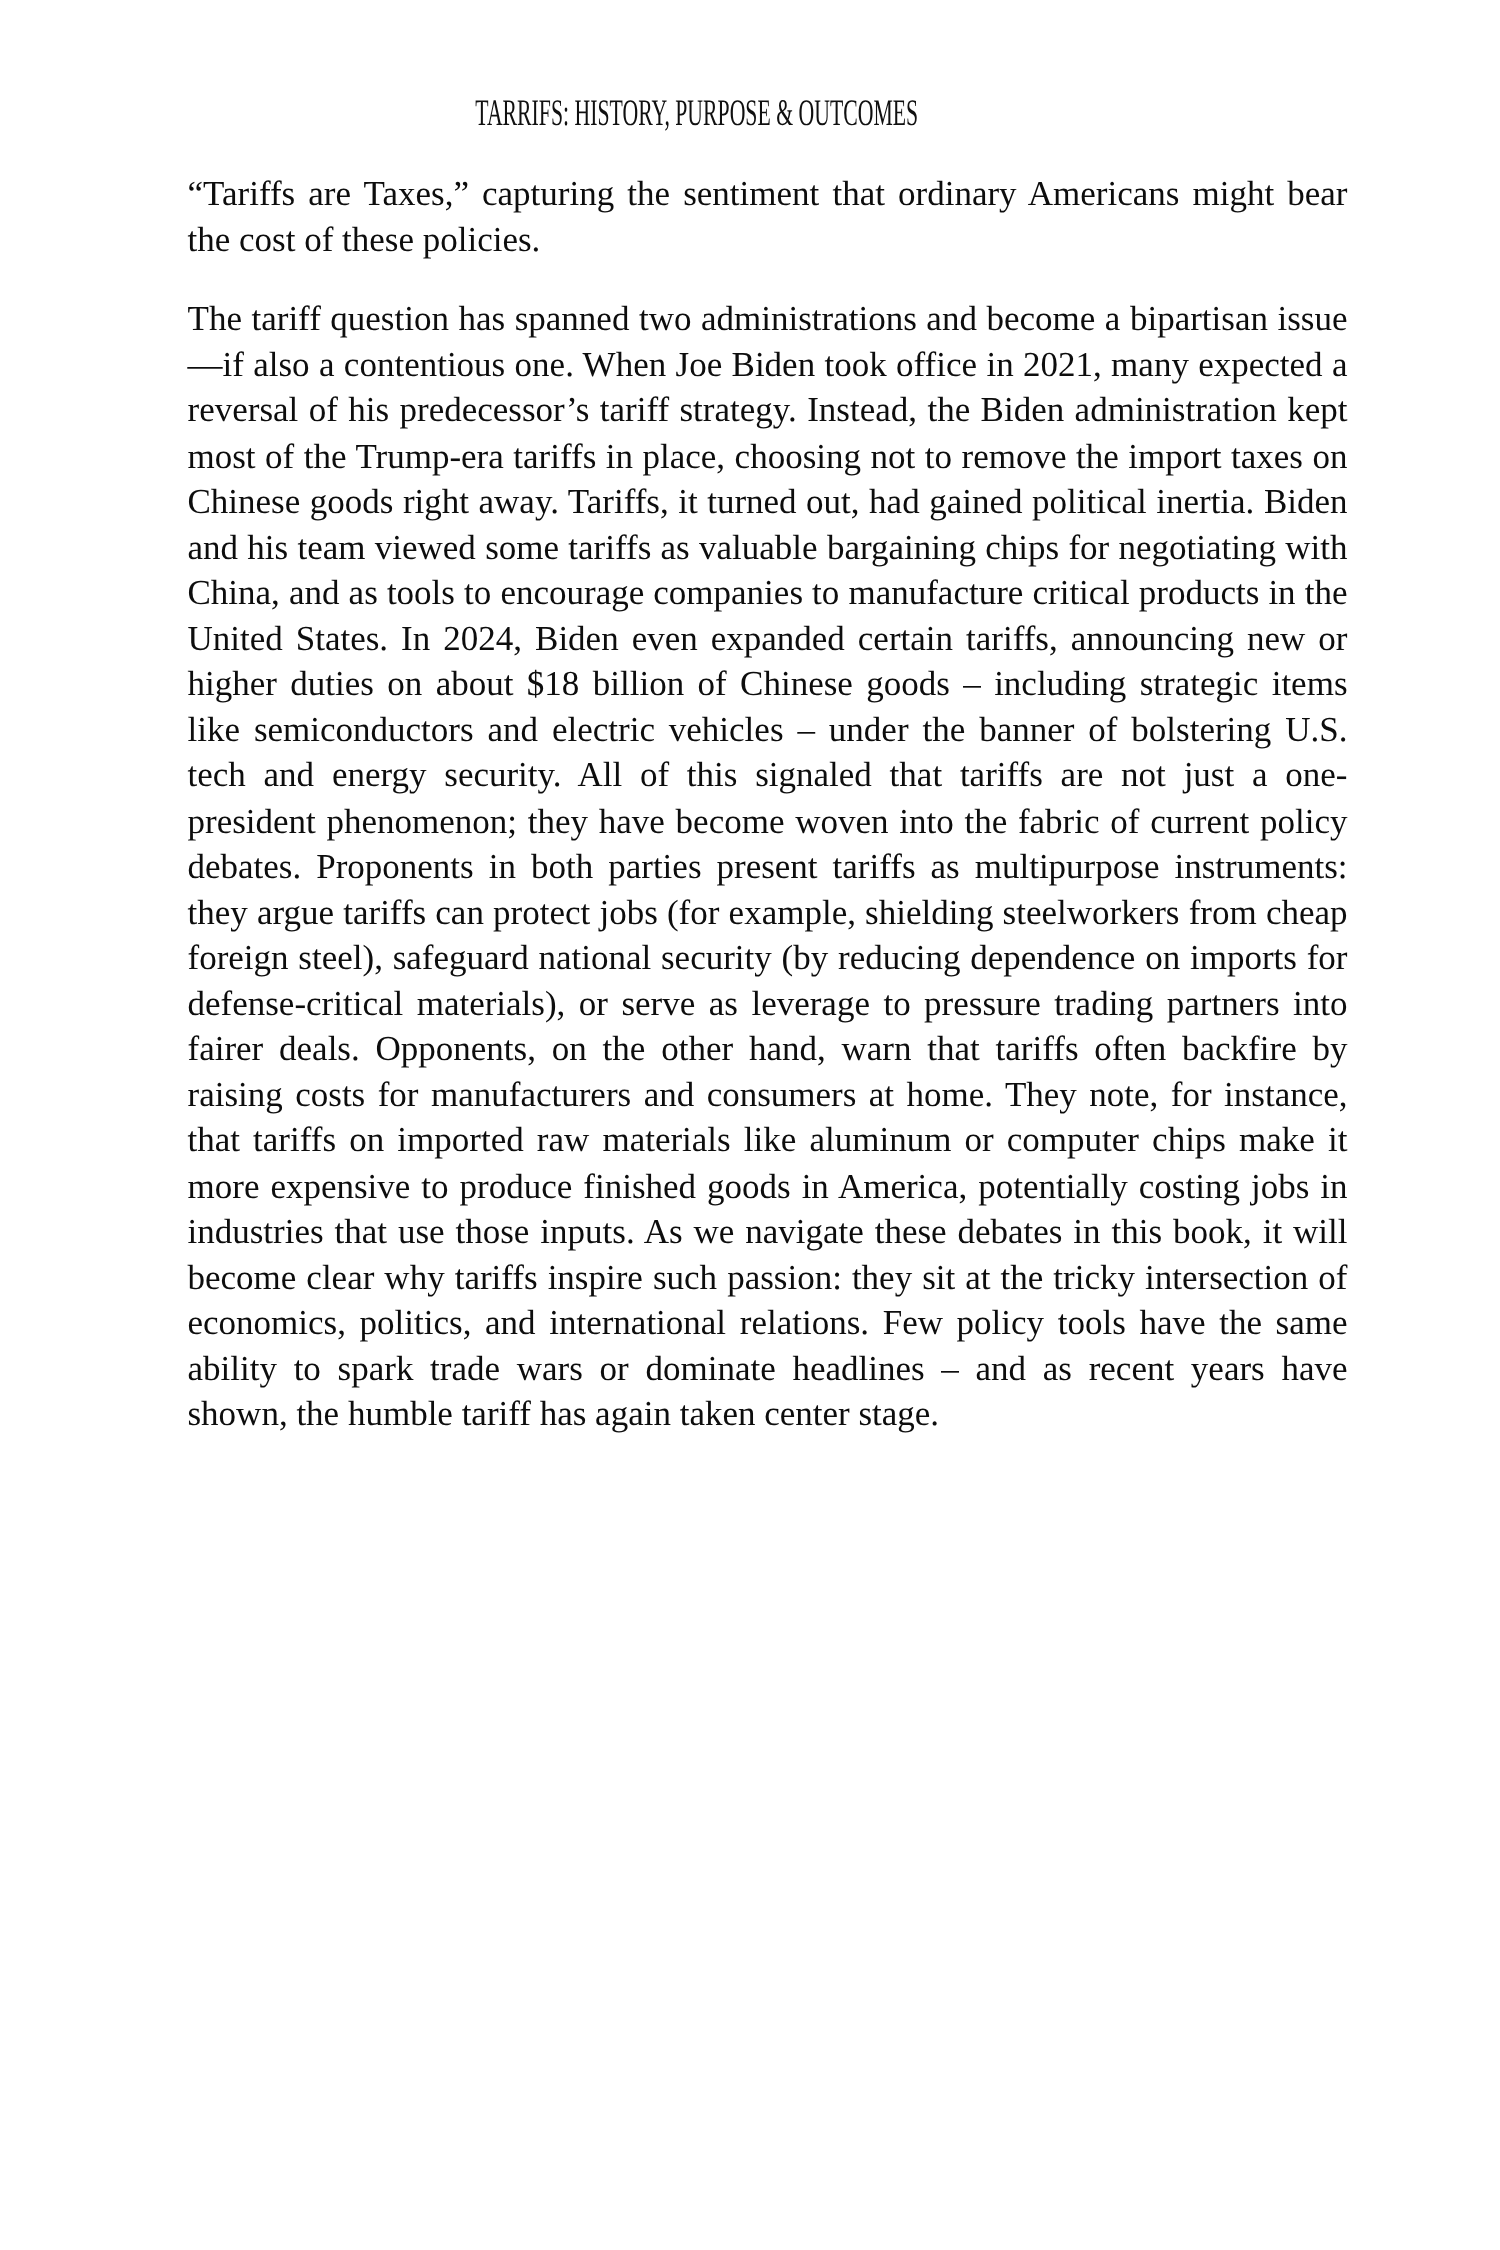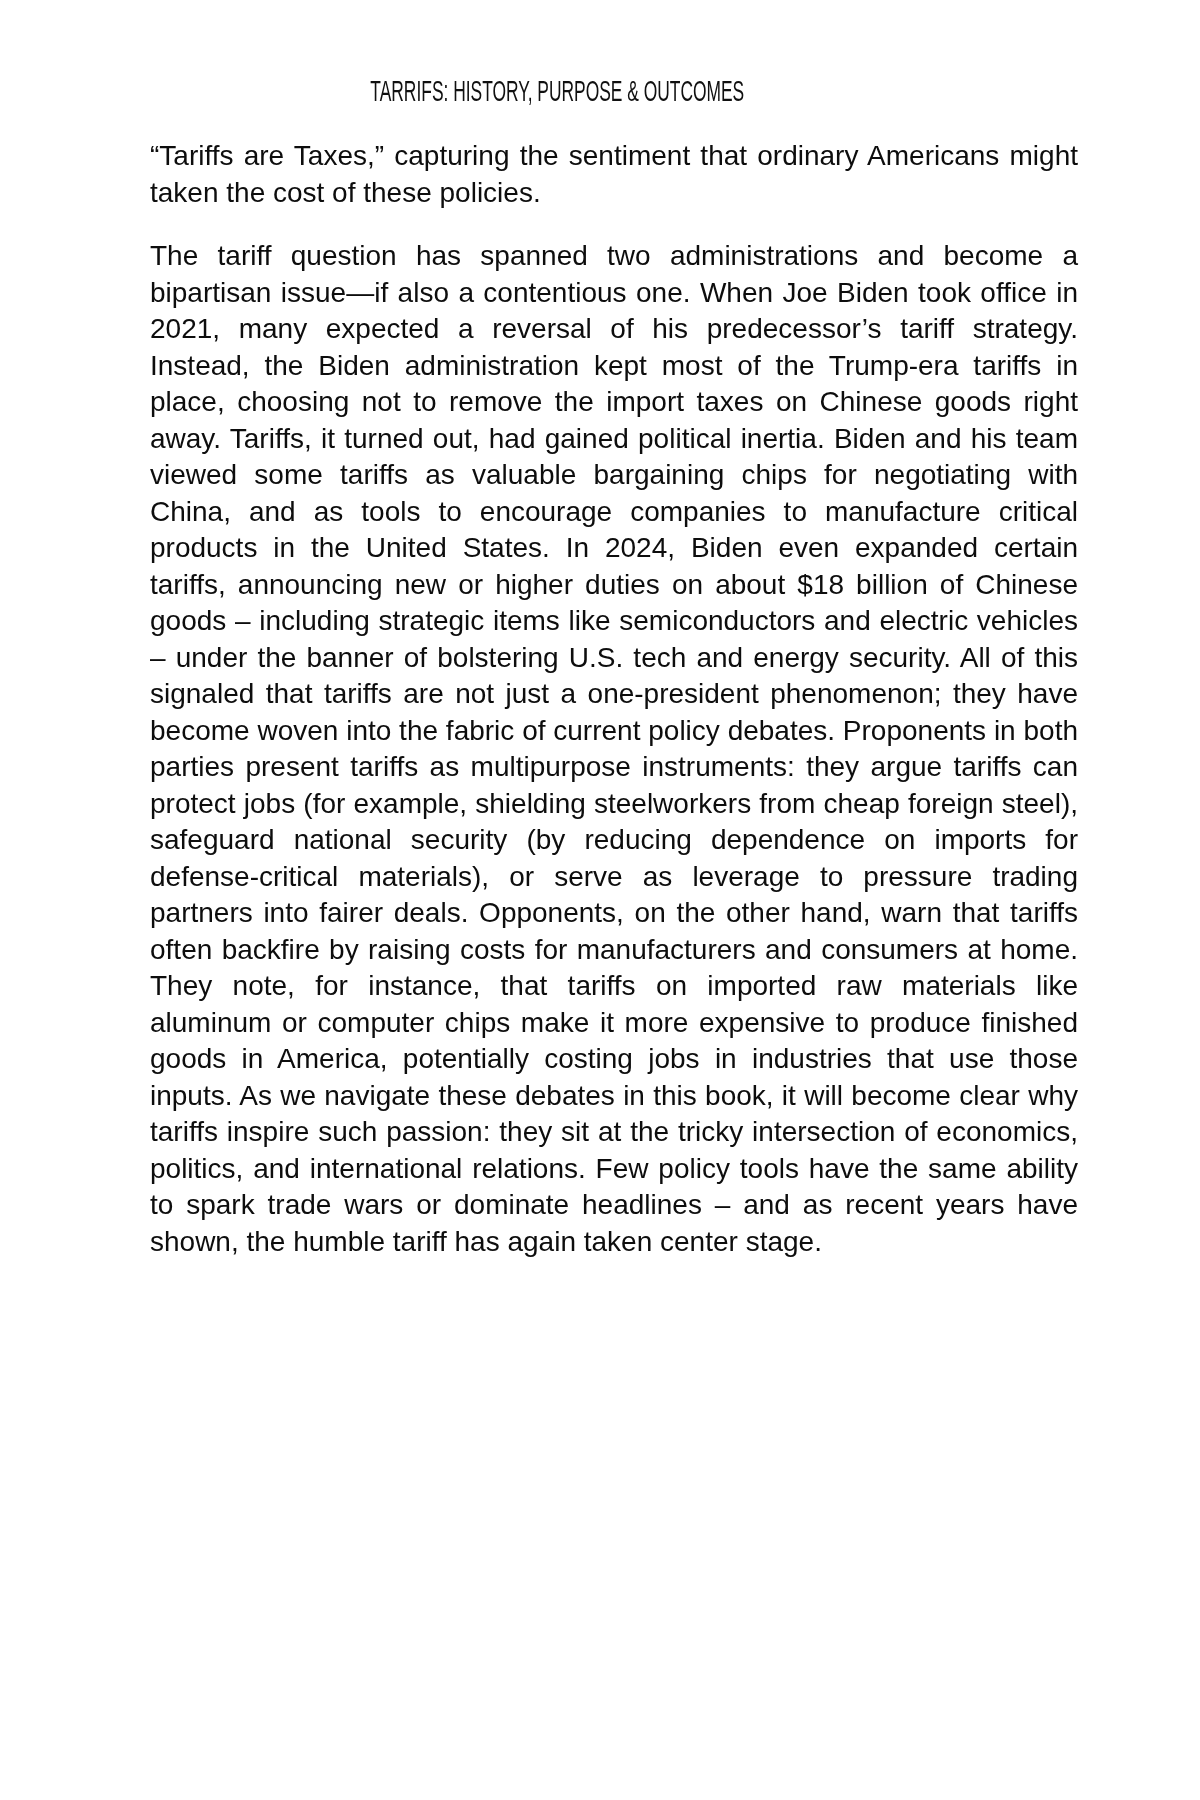--- a/index.html
+++ b/index.html
@@ -5,21 +5,21 @@
     html, body {
       margin: 0;
       padding: 0;
       background: #ffffff;
     }
     .page {
       position: relative;
       width: 1200px;
       height: 1312px;
       background: #ffffff;
-      font-family: Liberation Sans, sans-serif;
+      font-family: Liberation Serif, serif;
       color: #0d0d0d;
       overflow: hidden;
     }
     .running-header {
       position: absolute;
       top: 76px;
       left: 0;
       width: 1114px; 
       text-align: center;
       font-size: 30px;
@@ -60,19 +60,19 @@
 </head>
 <body>
 
 <div class="page">
 
   <div class="running-header">
     <span class="squeeze">TARRIFS: HISTORY, PURPOSE &amp; OUTCOMES</span>
   </div>
 
   <div class="body-text">
-    <p>“Tariffs are Taxes,” capturing the sentiment that ordinary Americans might taken the cost of these policies.</p>
+    <p>“Tariffs are Taxes,” capturing the sentiment that ordinary Americans might bear the cost of these policies.</p>
     <p>The tariff question has spanned two administrations and become a bipartisan issue—if also a contentious one. When Joe Biden took office in 2021, many expected a reversal of his predecessor’s tariff strategy. Instead, the Biden administration kept most of the Trump-era tariffs in place, choosing not to remove the import taxes on Chinese goods right away. Tariffs, it turned out, had gained political inertia. Biden and his team viewed some tariffs as valuable bargaining chips for negotiating with China, and as tools to encourage companies to manufacture critical products in the United States. In 2024, Biden even expanded certain tariffs, announcing new or higher duties on about $18 billion of Chinese goods – including strategic items like semiconductors and electric vehicles – under the banner of bolstering U.S. tech and energy security. All of this signaled that tariffs are not just a one-president phenomenon; they have become woven into the fabric of current policy debates. Proponents in both parties present tariffs as multipurpose instruments: they argue tariffs can protect jobs (for example, shielding steelworkers from cheap foreign steel), safeguard national security (by reducing dependence on imports for defense-critical materials), or serve as leverage to pressure trading partners into fairer deals. Opponents, on the other hand, warn that tariffs often backfire by raising costs for manufacturers and consumers at home. They note, for instance, that tariffs on imported raw materials like aluminum or computer chips make it more expensive to produce finished goods in America, potentially costing jobs in industries that use those inputs. As we navigate these debates in this book, it will become clear why tariffs inspire such passion: they sit at the tricky intersection of economics, politics, and international relations. Few policy tools have the same ability to spark trade wars or dominate headlines – and as recent years have shown, the humble tariff has again taken center stage.</p>
   </div>
 
   <div class="page-number">3</div>
 
 </div>
 
 </body></html>

